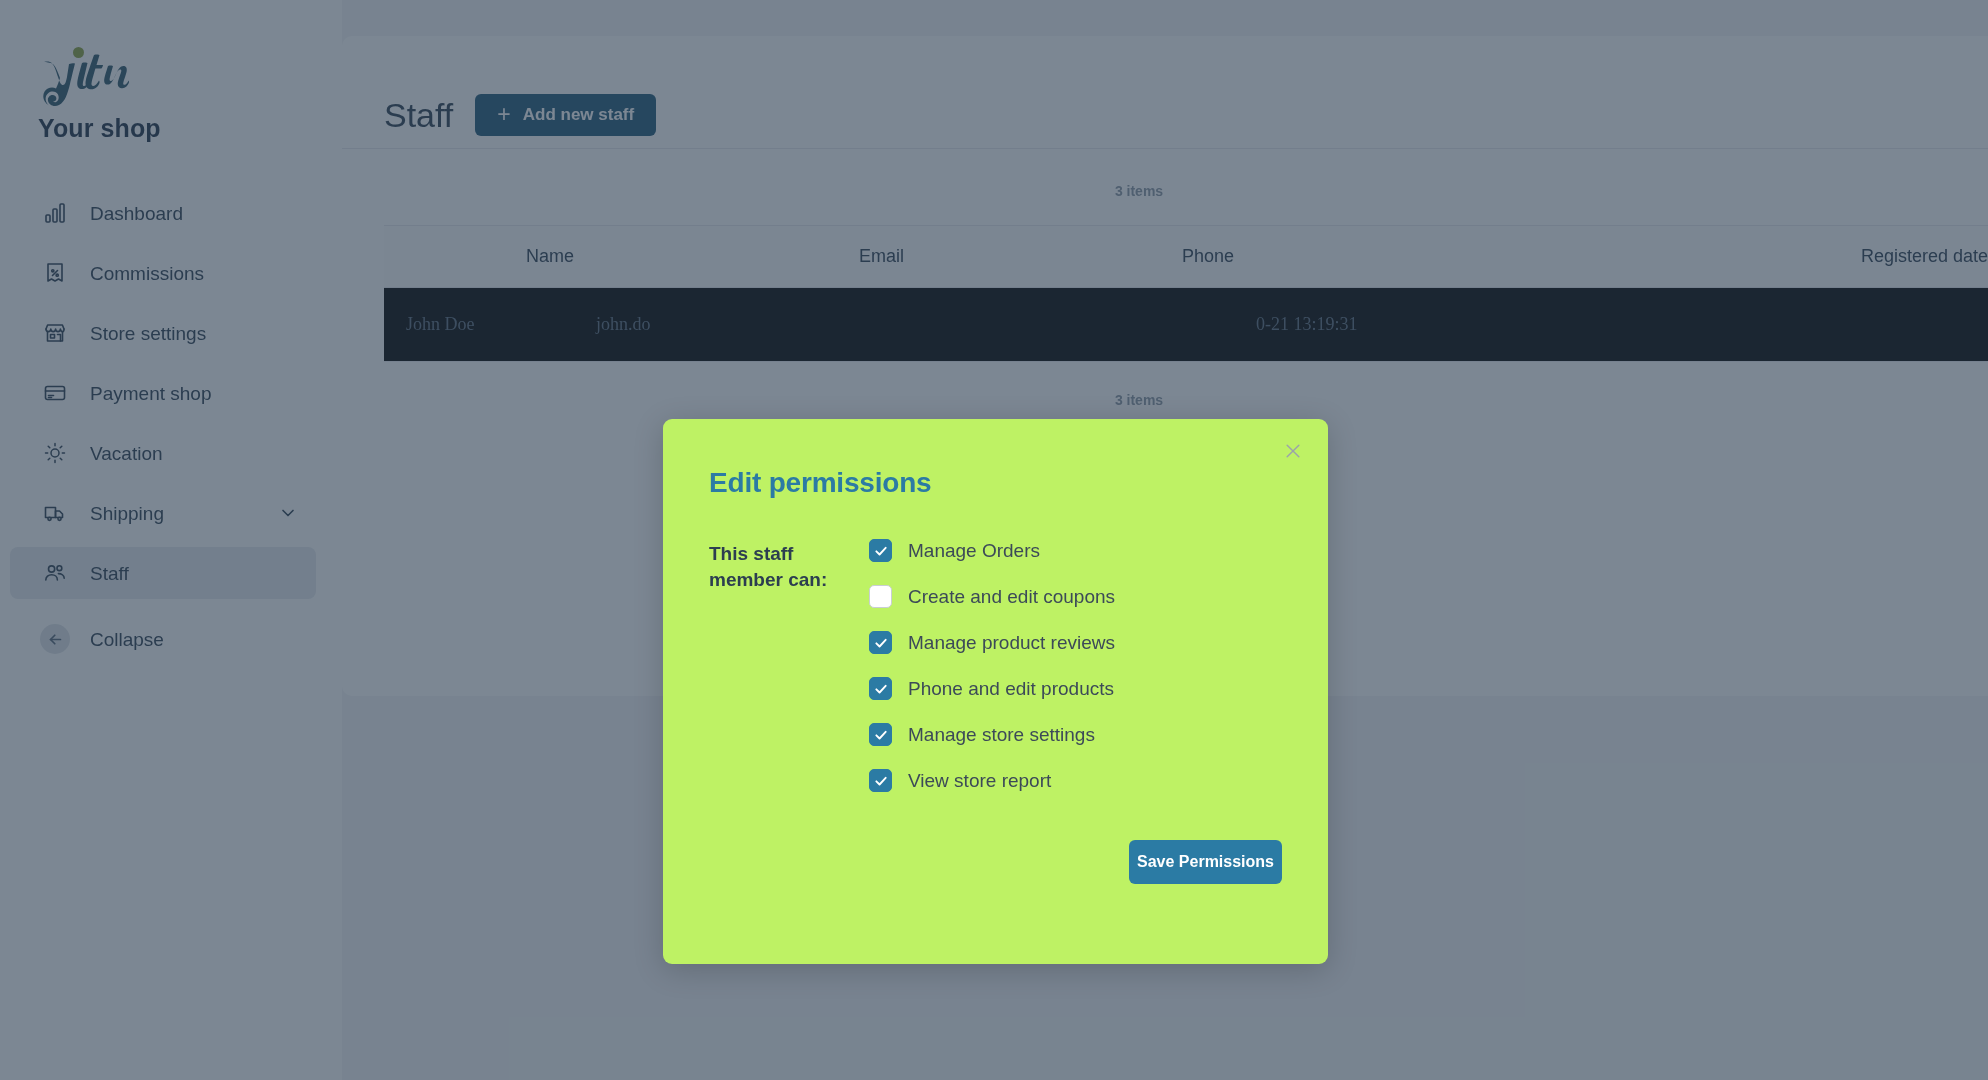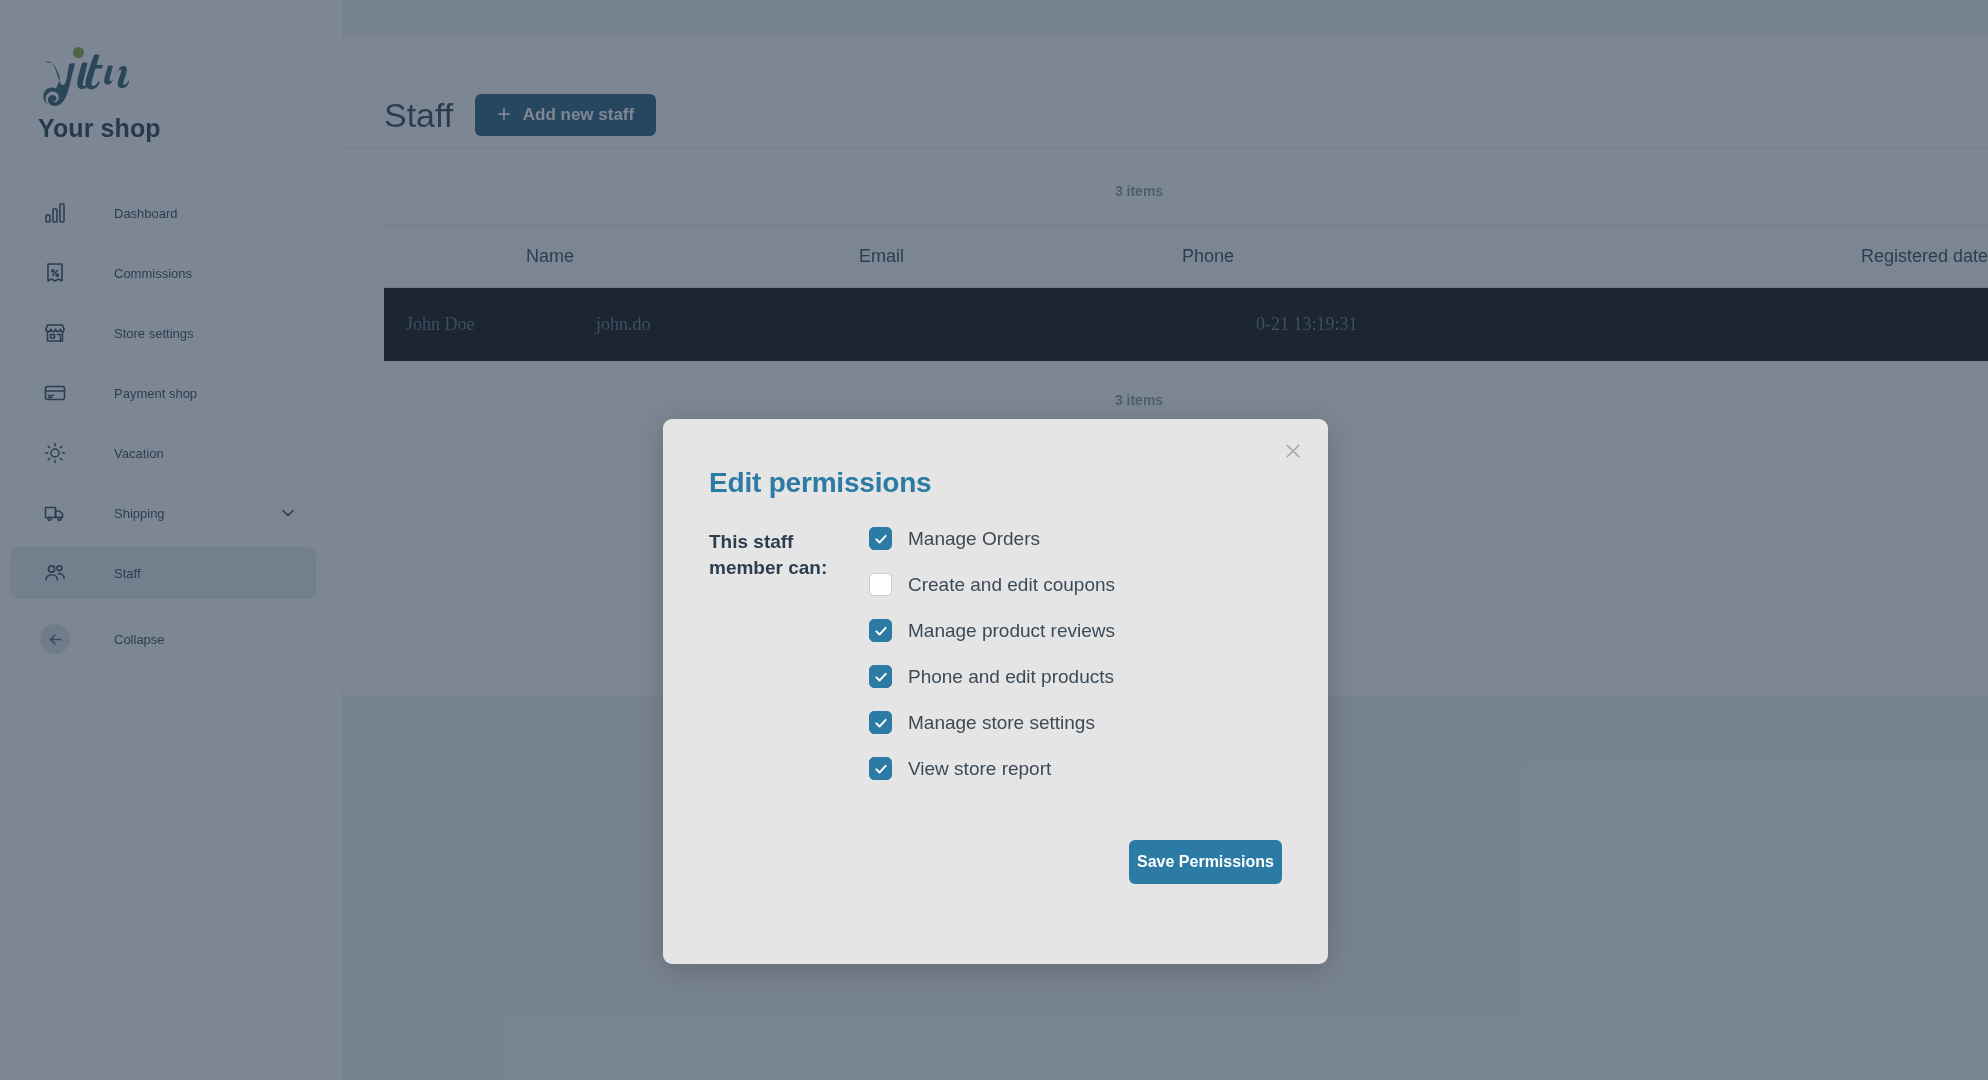--- a/index.html
+++ b/index.html
@@ -45,24 +45,23 @@
 
   .nav { margin-top: 44px; }
   .nav-item {
     display: flex;
     align-items: center;
     height: 52px;
     margin: 8px 26px 8px 10px;
     padding-left: 28px;
     border-radius: 8px;
     color: #2c3e50;
-    font-size: 13px;
+    font-size: 19px;
     position: relative;
     cursor: pointer;
-    gap: 24px;
   }
   .nav-item.active { background: #e7eaee; }
   .nav-ico {
     width: 34px;
     flex: 0 0 34px;
     display: flex;
     align-items: center;
     justify-content: center;
     color: #2c3e50;
     margin-right: 18px;
@@ -188,21 +187,21 @@
     background: rgba(44, 62, 80, 0.62);
   }
 
   
   #modal {
     position: absolute;
     left: 663px;
     top: 419px;
     width: 665px;
     height: 545px;
-    background: #e5e5e5;
+    background: #bef264;
     border-radius: 9px;
     box-shadow: 0 6px 30px rgba(0,0,0,.18);
     padding: 42px 46px 0 46px;
   }
   .modal-close {
     position: absolute;
     top: 15px;
     right: 18px;
     width: 34px;
     height: 34px;
@@ -214,21 +213,21 @@
   }
   .modal-title {
     font-size: 28px;
     font-weight: bold;
     color: #2b7ba4;
     letter-spacing: -.2px;
     margin-top: 6px;
   }
   .modal-body {
     display: flex;
-    margin-top: 28px;
+    margin-top: 40px;
   }
   .modal-side-label {
     width: 150px;
     flex: 0 0 150px;
     font-size: 19px;
     font-weight: bold;
     color: #2c3e50;
     line-height: 1.35;
     padding-top: 2px;
   }

